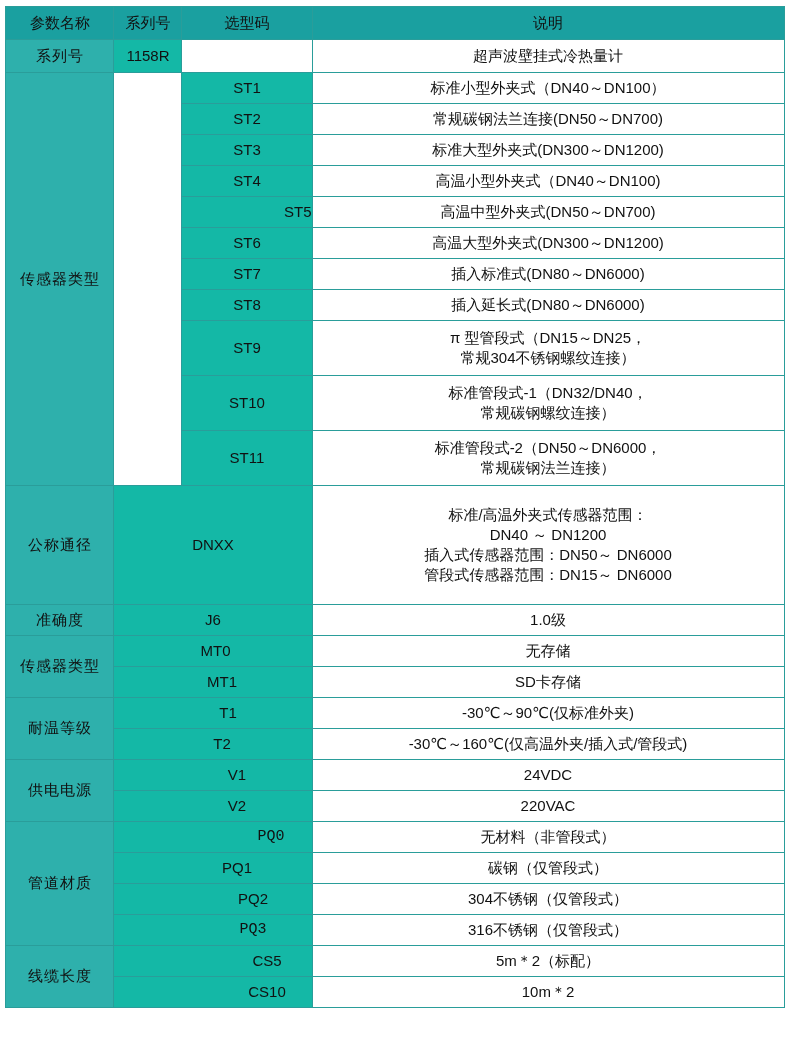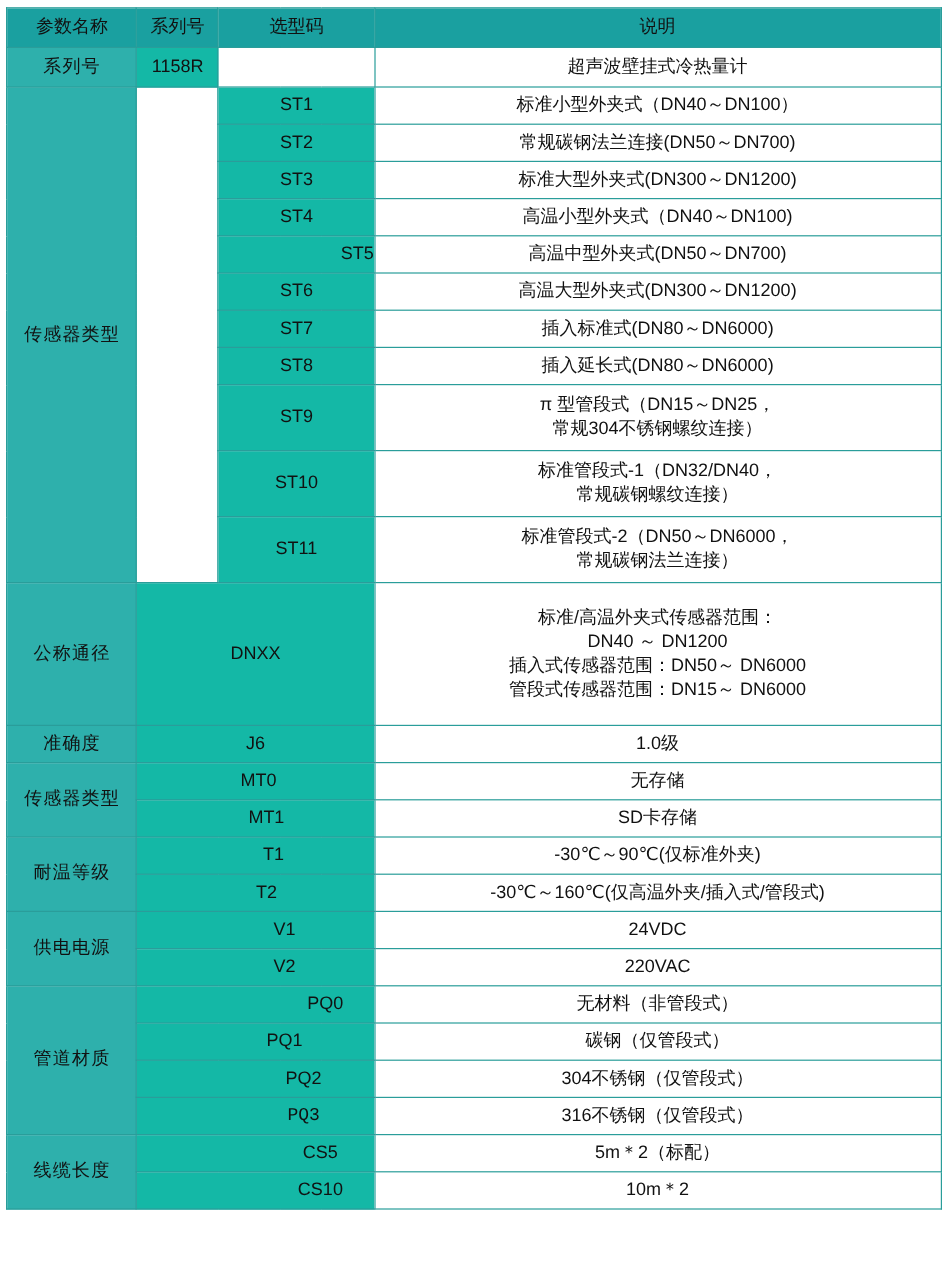--- a/index.html
+++ b/index.html
@@ -190,21 +190,21 @@
       <td class="code-cell" colspan="4" style="height:30px;padding-left:48px;">V1</td>
       <td class="val-cell">24VDC</td>
     </tr>
     <tr>
       <td class="code-cell" colspan="4" style="height:30px;padding-left:48px;">V2</td>
       <td class="val-cell">220VAC</td>
     </tr>
 
     <tr>
       <td class="label-cell" rowspan="4">管道材质</td>
-      <td class="code-cell" colspan="4" style="height:30px;padding-left:116px;">PQ0</td>
+      <td class="code-cell" colspan="4" style="height:30px;padding-left:116px;font-family:Liberation Mono, monospace;">PQ0</td>
       <td class="val-cell">无材料（非管段式）</td>
     </tr>
     <tr>
       <td class="code-cell" colspan="4" style="height:30px;padding-left:48px;text-align:center;">PQ1</td>
       <td class="val-cell">碳钢（仅管段式）</td>
     </tr>
     <tr>
       <td class="code-cell" colspan="4" style="height:30px;padding-left:80px;">PQ2</td>
       <td class="val-cell">304不锈钢（仅管段式）</td>
     </tr>

